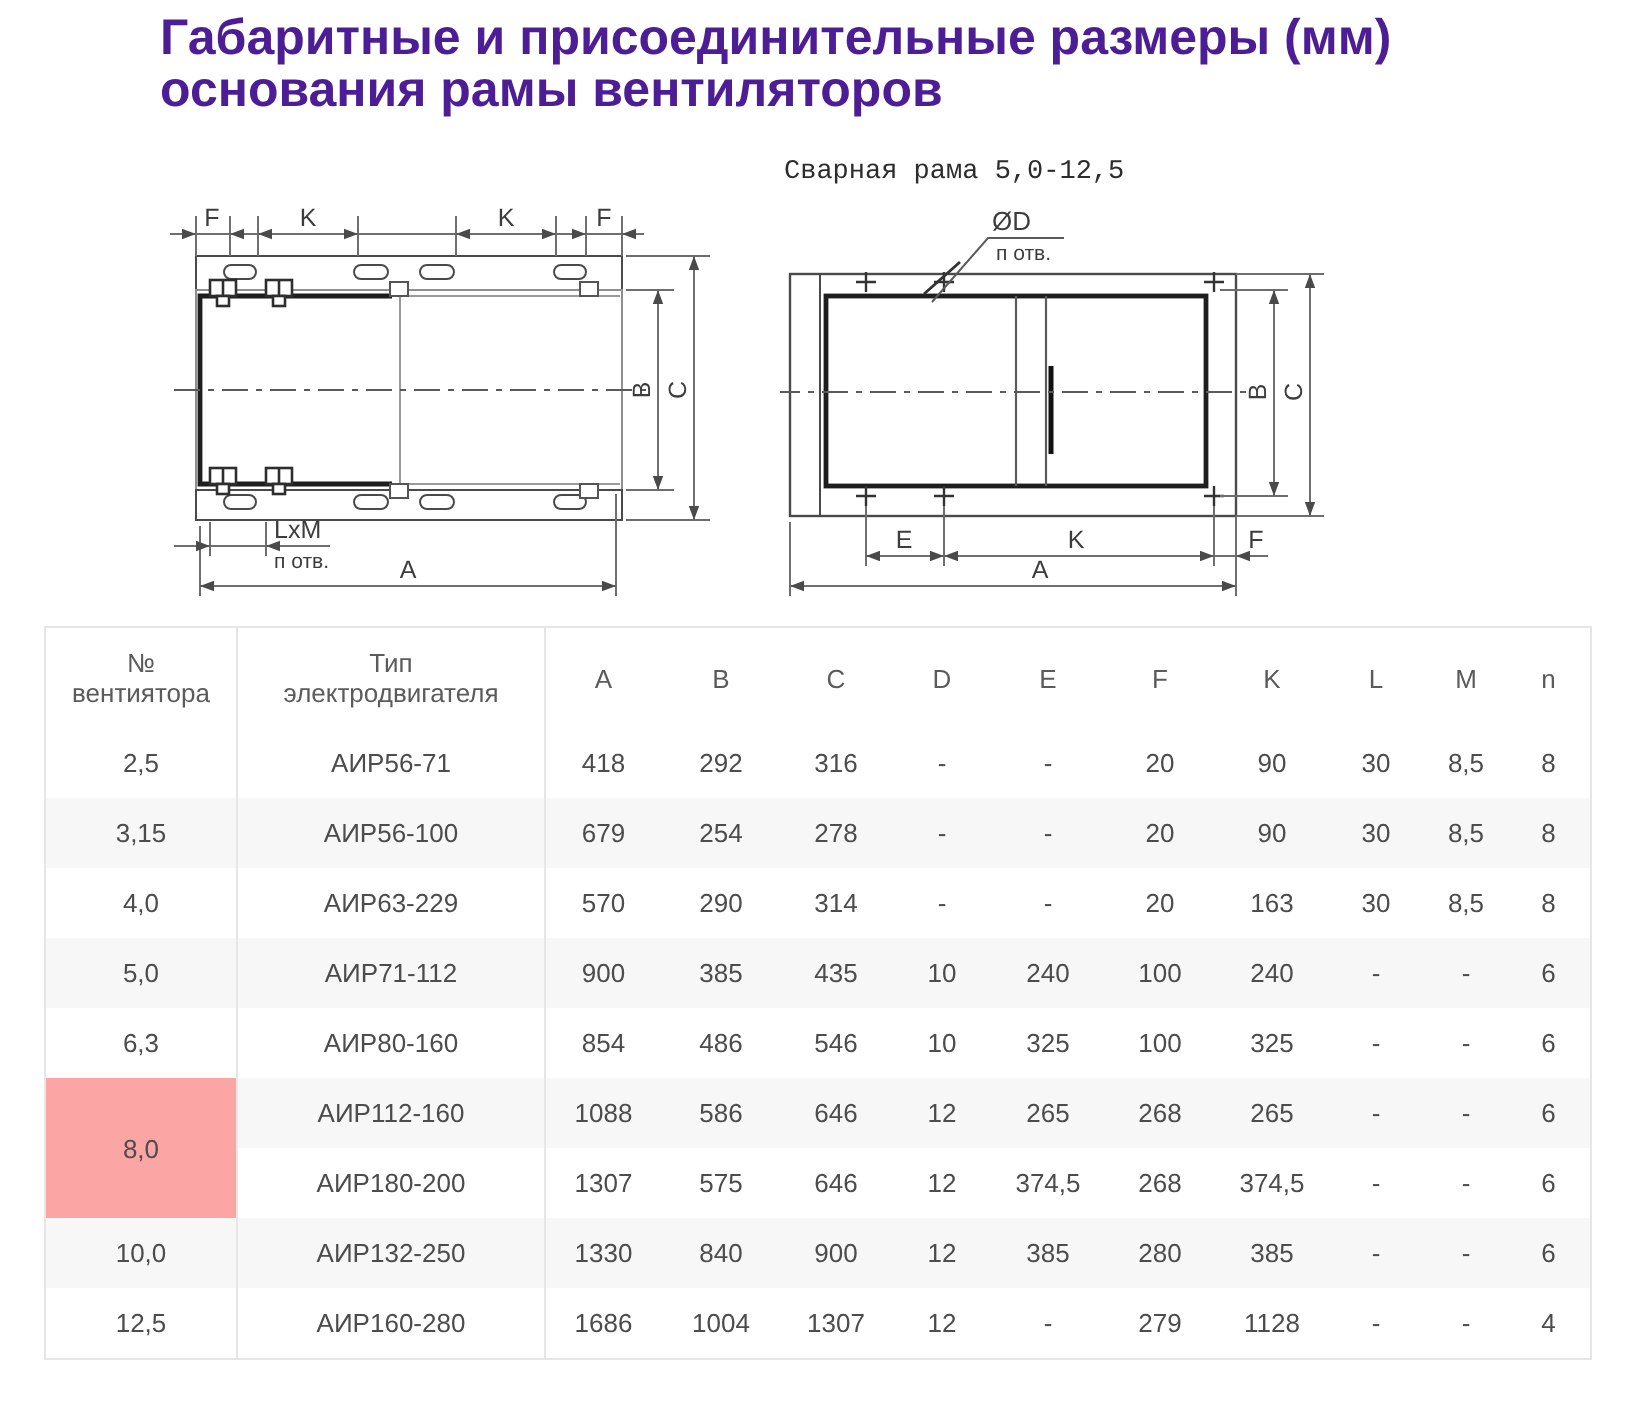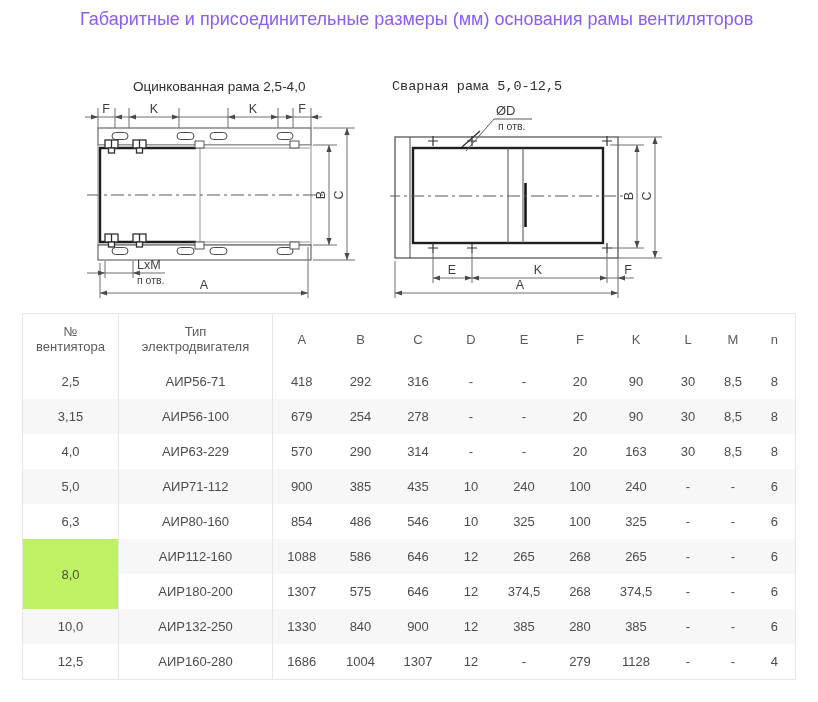--- a/index.html
+++ b/index.html
@@ -2,21 +2,21 @@
 <html><head>
 <meta charset="utf-8">
 <style>
   html,body { margin:0; padding:0; background:#fff; }
   .stage {
     position:relative; width:818px; height:702px; background:#fff;
     font-family:"Liberation Sans", sans-serif; overflow:hidden;
   }
   .page-title {
     position:absolute; left:80px; top:6px; width:690px;
-    font-size:18px; line-height:26px; color:#8b5cf6; font-weight:400;
+    font-size:25px; line-height:26px; color:#4c1d95; font-weight:700;
   }
   .diagram-subtitle {
     position:absolute; top:79px; font-size:13.5px; color:#2d2d2d;
   }
   .sub-left  { left:133px; }
   .sub-right { left:392px;font-family:Liberation Mono, monospace; }
   .svg-left  { position:absolute; left:75px;  top:95px; }
   .svg-right { position:absolute; left:390px; top:95px; }
   svg text { font-family:"Liberation Sans", sans-serif; font-size:12.5px; fill:#3d3d3d; }
   svg text.small { font-size:10.5px; }
@@ -26,30 +26,29 @@
     border-collapse:collapse; table-layout:fixed;
     font-size:13px; color:#4c4c4c; text-align:center;
     border:1px solid #e6e6e6;
   }
   table.dims thead th {
     height:50px; font-weight:400; color:#5b5b5b; vertical-align:middle; padding:0 2px;
   }
   table.dims tbody td { height:35px; padding:0 2px; }
   table.dims .c1, table.dims .c2 { border-right:1px solid #e6e6e6; }
   table.dims tbody tr.g { background:#f7f7f7; }
-  table.dims td.span8 { background:#bef264; }
+  table.dims td.span8 { background:#fca5a5; }
 </style>
 </head>
 <body>
 
 <div class="stage">
 
   <div class="page-title">Габаритные и присоединительные размеры (мм) основания рамы вентиляторов</div>
 
-  <div class="diagram-subtitle sub-left">Оцинкованная рама 2,5-4,0</div>
   <div class="diagram-subtitle sub-right">Сварная рама 5,0-12,5</div>
 
   <svg class="svg-left" width="295" height="215" viewBox="0 0 295 215">
     <g stroke="#4a4a4a" fill="none" stroke-width="1">
       <rect x="23" y="33" width="213" height="17" fill="#fff"></rect>
       <rect x="37" y="37.5" width="16" height="7" rx="3.5"></rect>
       <rect x="102" y="37.5" width="17" height="7" rx="3.5"></rect>
       <rect x="135" y="37.5" width="17" height="7" rx="3.5"></rect>
       <rect x="202" y="37.5" width="16" height="7" rx="3.5"></rect>
       <rect x="23" y="50" width="213" height="100" fill="#fff" stroke="#8f8f8f"></rect>

